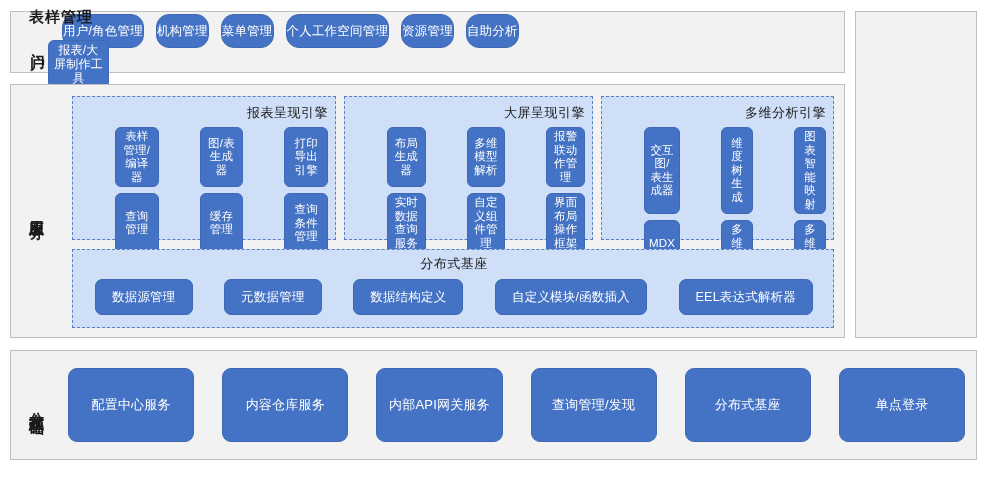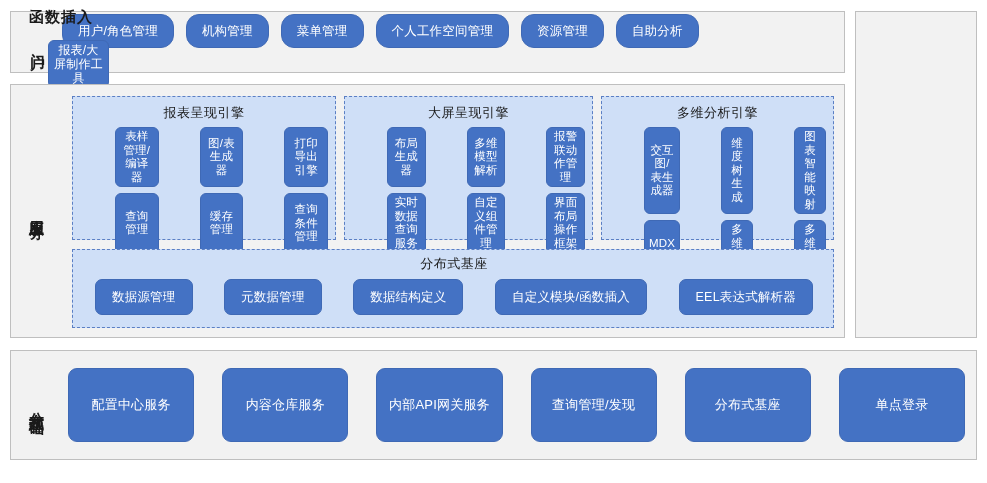--- a/index.html
+++ b/index.html
@@ -66,21 +66,21 @@
   
   #portal-shell { left: 10px; top: 11px; width: 835px; height: 62px; }
   #portal-row {
     position: absolute;
     left: 62px; top: 11px;
     width: 770px; height: 40px;
     display: flex;
     align-items: center;
     gap: 12px;
   }
-  #portal-row .btn { height: 34px; flex: 0 0 auto; padding: 0 15px; font-size: 12.5px; border-radius: 13px; }
+  #portal-row .btn { height: 34px; flex: 0 0 auto; padding: 0 0; font-size: 12.5px; border-radius: 13px; }
 
   
   #aux-shell { left: 855px; top: 11px; width: 122px; height: 327px; }
   #aux-title {
     position: absolute; left: 0; top: 8px; width: 122px;
     text-align: center; font-weight: bold; font-size: 15px; color: #1a1a1a;
     letter-spacing: 1px;
   }
   #aux-list {
     position: absolute; left: 13px; top: 40px; width: 96px; height: 276px;
@@ -102,21 +102,21 @@
   .engine {
     background: #cfdff7;
     border: 1px dashed #5b7fc4;
     box-sizing: border-box;
     position: relative;
     padding: 4px 7px 7px 7px;
     display: flex;
     flex-direction: column;
   }
   .engine-title {
-    text-align: center;
+    text-align: right;
     font-size: 13px;
     color: #1a1a1a;
     padding: 3px 0 5px 0;
     font-weight: normal;
     letter-spacing: 0.5px;
   }
   .engine-grid {
     flex: 1 1 auto;
     display: grid;
     grid-template-columns: 1fr 1fr 1fr;
@@ -172,21 +172,21 @@
   <div id="portal-row">
     <div class="btn">用户/角色管理</div>
     <div class="btn">机构管理</div>
     <div class="btn">菜单管理</div>
     <div class="btn">个人工作空间管理</div>
     <div class="btn">资源管理</div>
     <div class="btn">自助分析</div>
   </div>
 
   <div class="shell" id="aux-shell"></div>
-  <div id="aux-title">函数插入</div>
+  <div id="aux-title">表样管理</div>
   <div id="aux-list">
     <div class="btn sm">报表/大屏制作工具</div>
     <div class="btn sm">工作流引擎</div>
     <div class="btn sm">定时任务调度</div>
     <div class="btn sm">运行日志</div>
     <div class="btn sm">权限管理</div>
     <div class="btn sm">消息中心</div>
   </div>
 
   <div class="shell" id="app-shell"></div>

